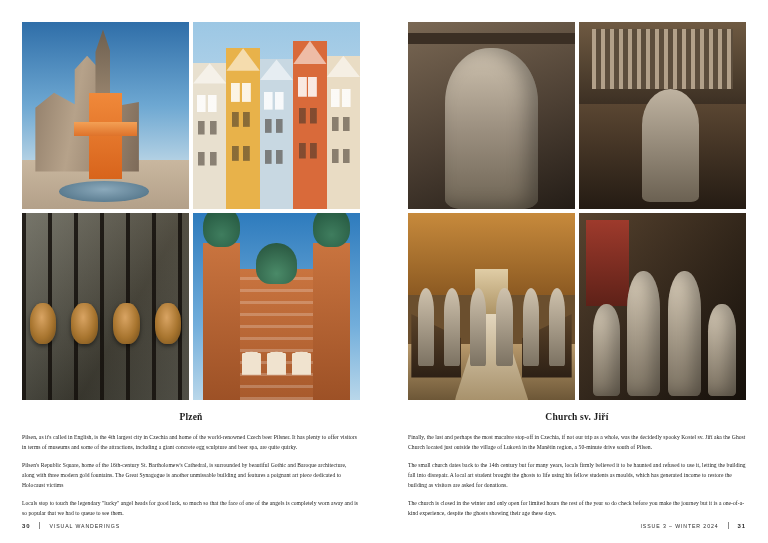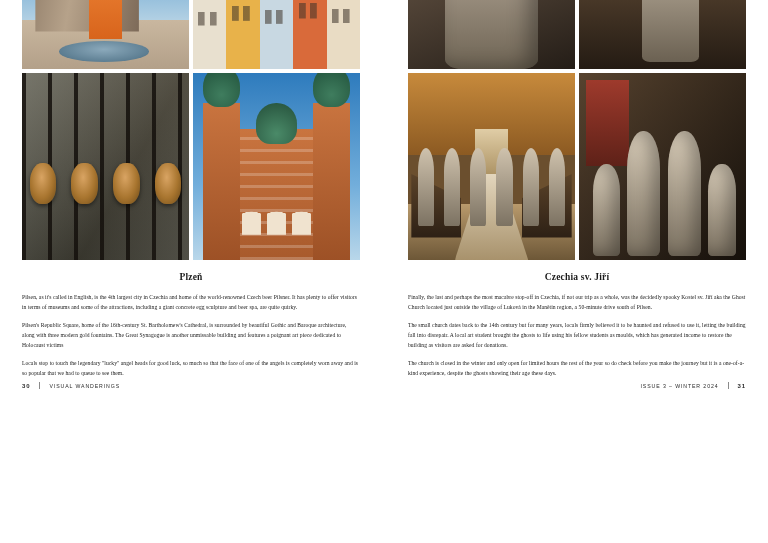--- a/index.html
+++ b/index.html
@@ -12,21 +12,20 @@
     height: 543px;
     font-family: "Liberation Serif", serif;
     color: #1a1a1a;
     overflow: hidden;
   }
   .spread {
     position: relative;
     width: 768px;
     height: 403px;
     display: flex;
-    align-items: flex-end;
   }
   .page {
     position: relative;
     width: 384px;
     height: 543px;
     box-sizing: border-box;
   }
   .page-left  { padding: 22px 24px 18px 22px; }
   .page-right { padding: 22px 22px 18px 24px; }
 
@@ -365,21 +364,21 @@
         <div class="banner"></div>
         <div class="figs">
           <div class="fg small"></div>
           <div class="fg"></div>
           <div class="fg"></div>
           <div class="fg small"></div>
         </div>
       </div>
     </div>
 
-    <div class="caption">Czechia sv. Jiří</div>
+    <div class="caption">Church sv. Jiří</div>
 
     <div class="body-text">
       <p>Finally, the last and perhaps the most macabre stop-off in Czechia, if not our trip as a whole, was the decidedly spooky Kostel sv. Jiří aka the Ghost Church located just outside the village of Luková in the Manětín region, a 50-minute drive south of Pilsen.</p>
       <p>The small church dates back to the 14th century but for many years, locals firmly believed it to be haunted and refused to use it, letting the building fall into disrepair. A local art student brought the ghosts to life using his fellow students as moulds, which has generated income to restore the building as visitors are asked for donations.</p>
       <p>The church is closed in the winter and only open for limited hours the rest of the year so do check before you make the journey but it is a one-of-a-kind experience, despite the ghosts showing their age these days.</p>
     </div>
 
     <div class="footer right">
       <span>ISSUE 3 – WINTER 2024</span>
       <span class="sep"></span>

